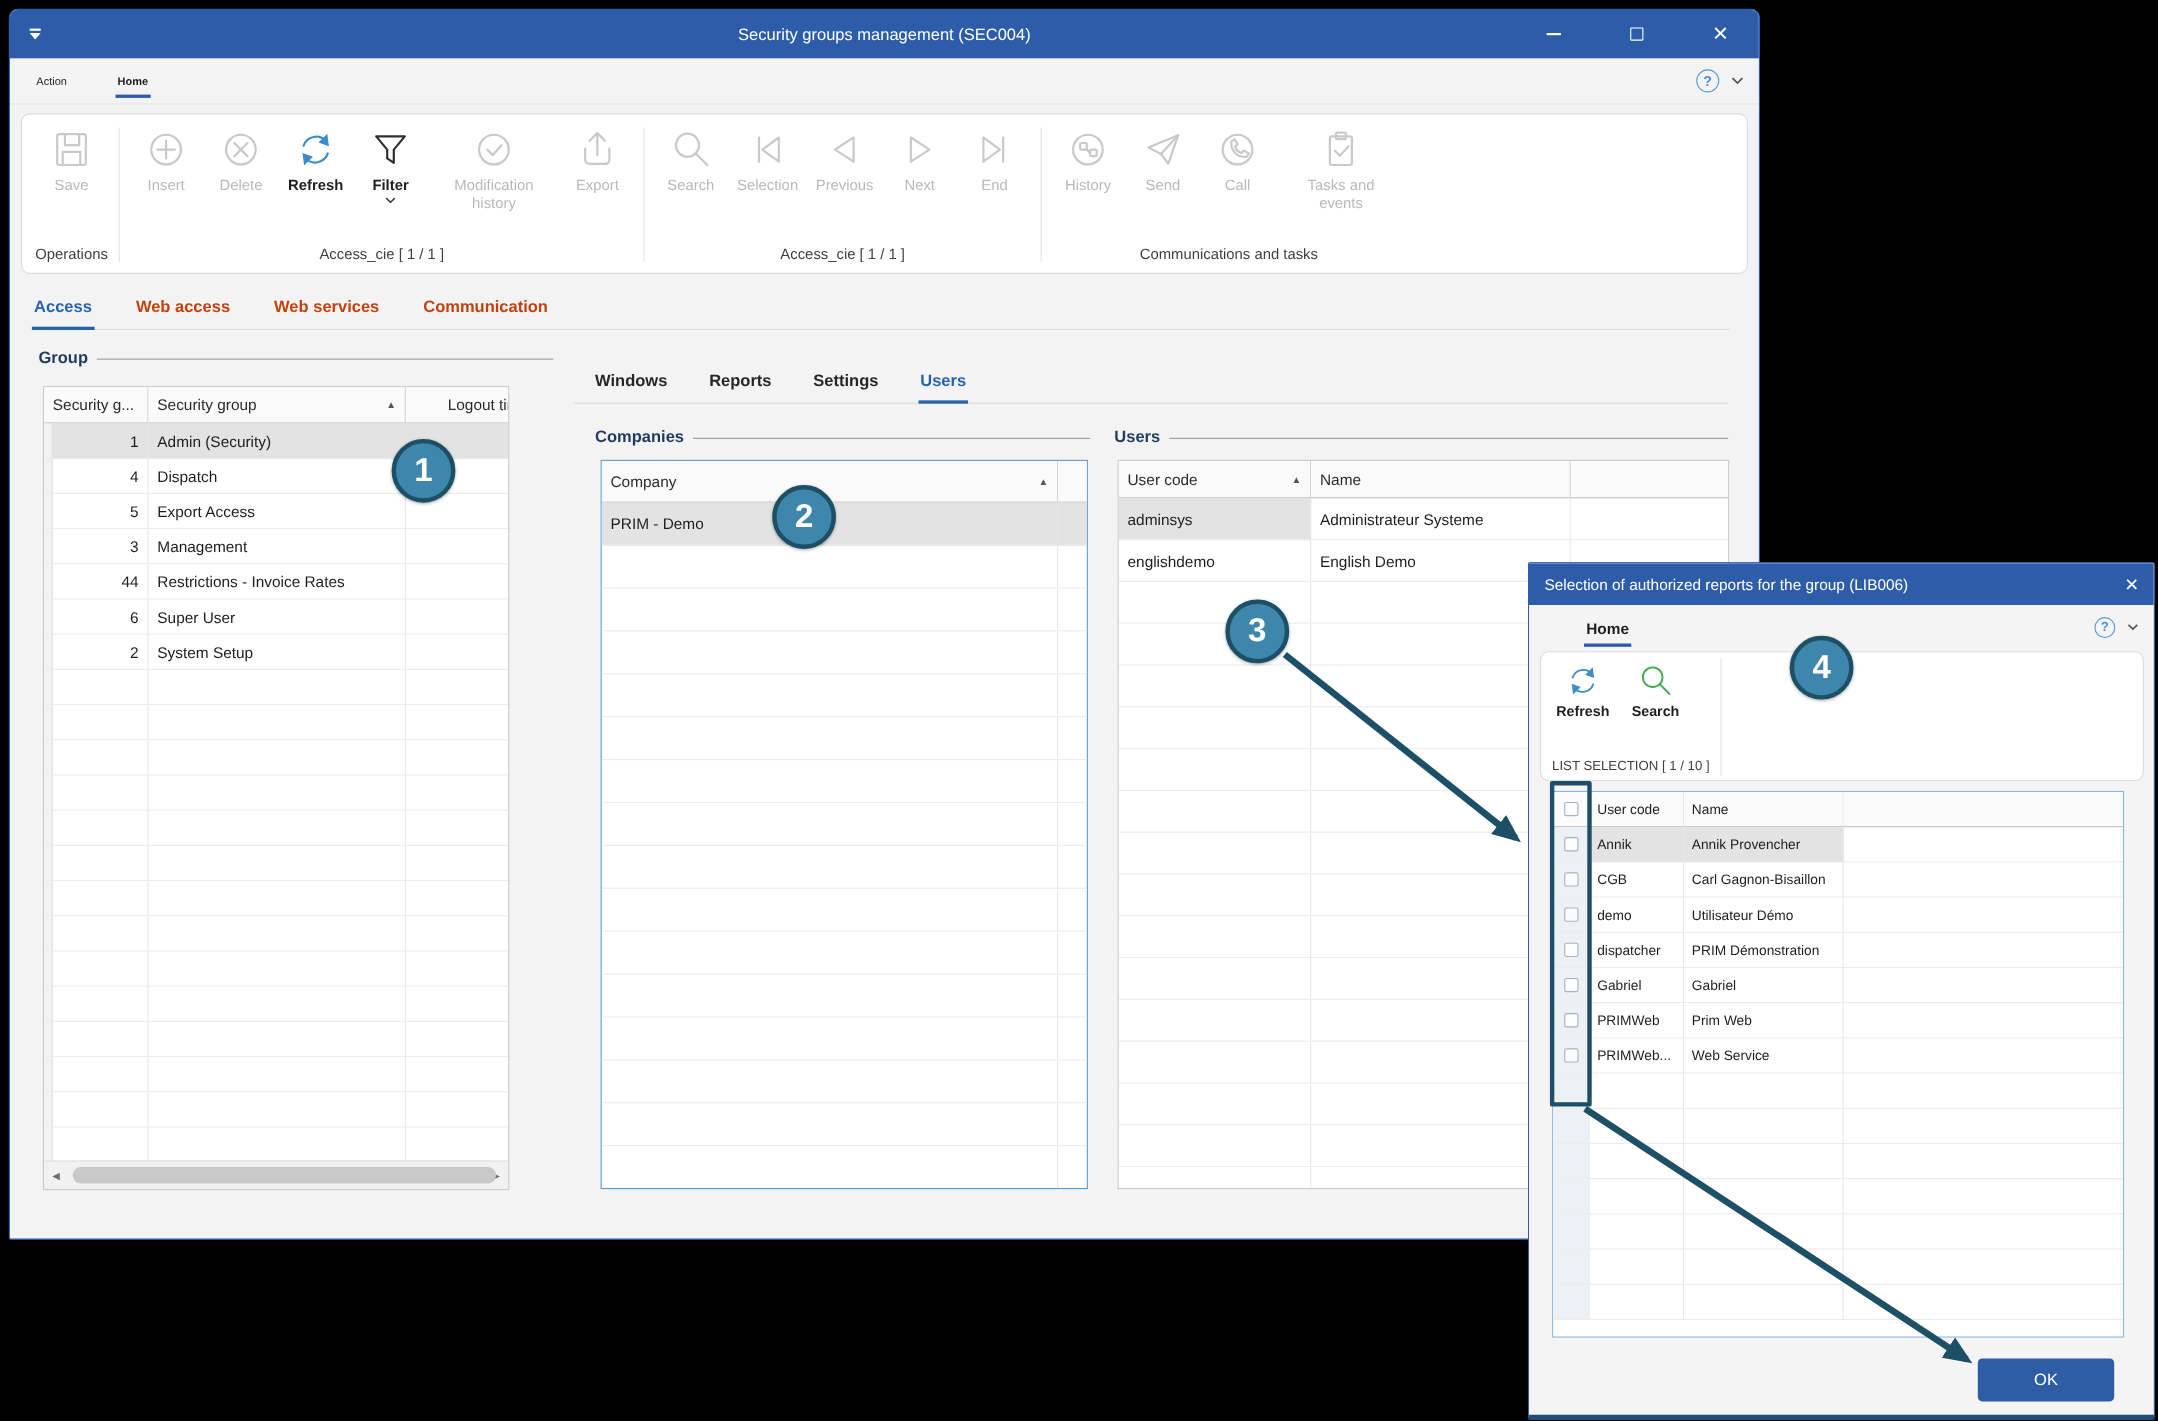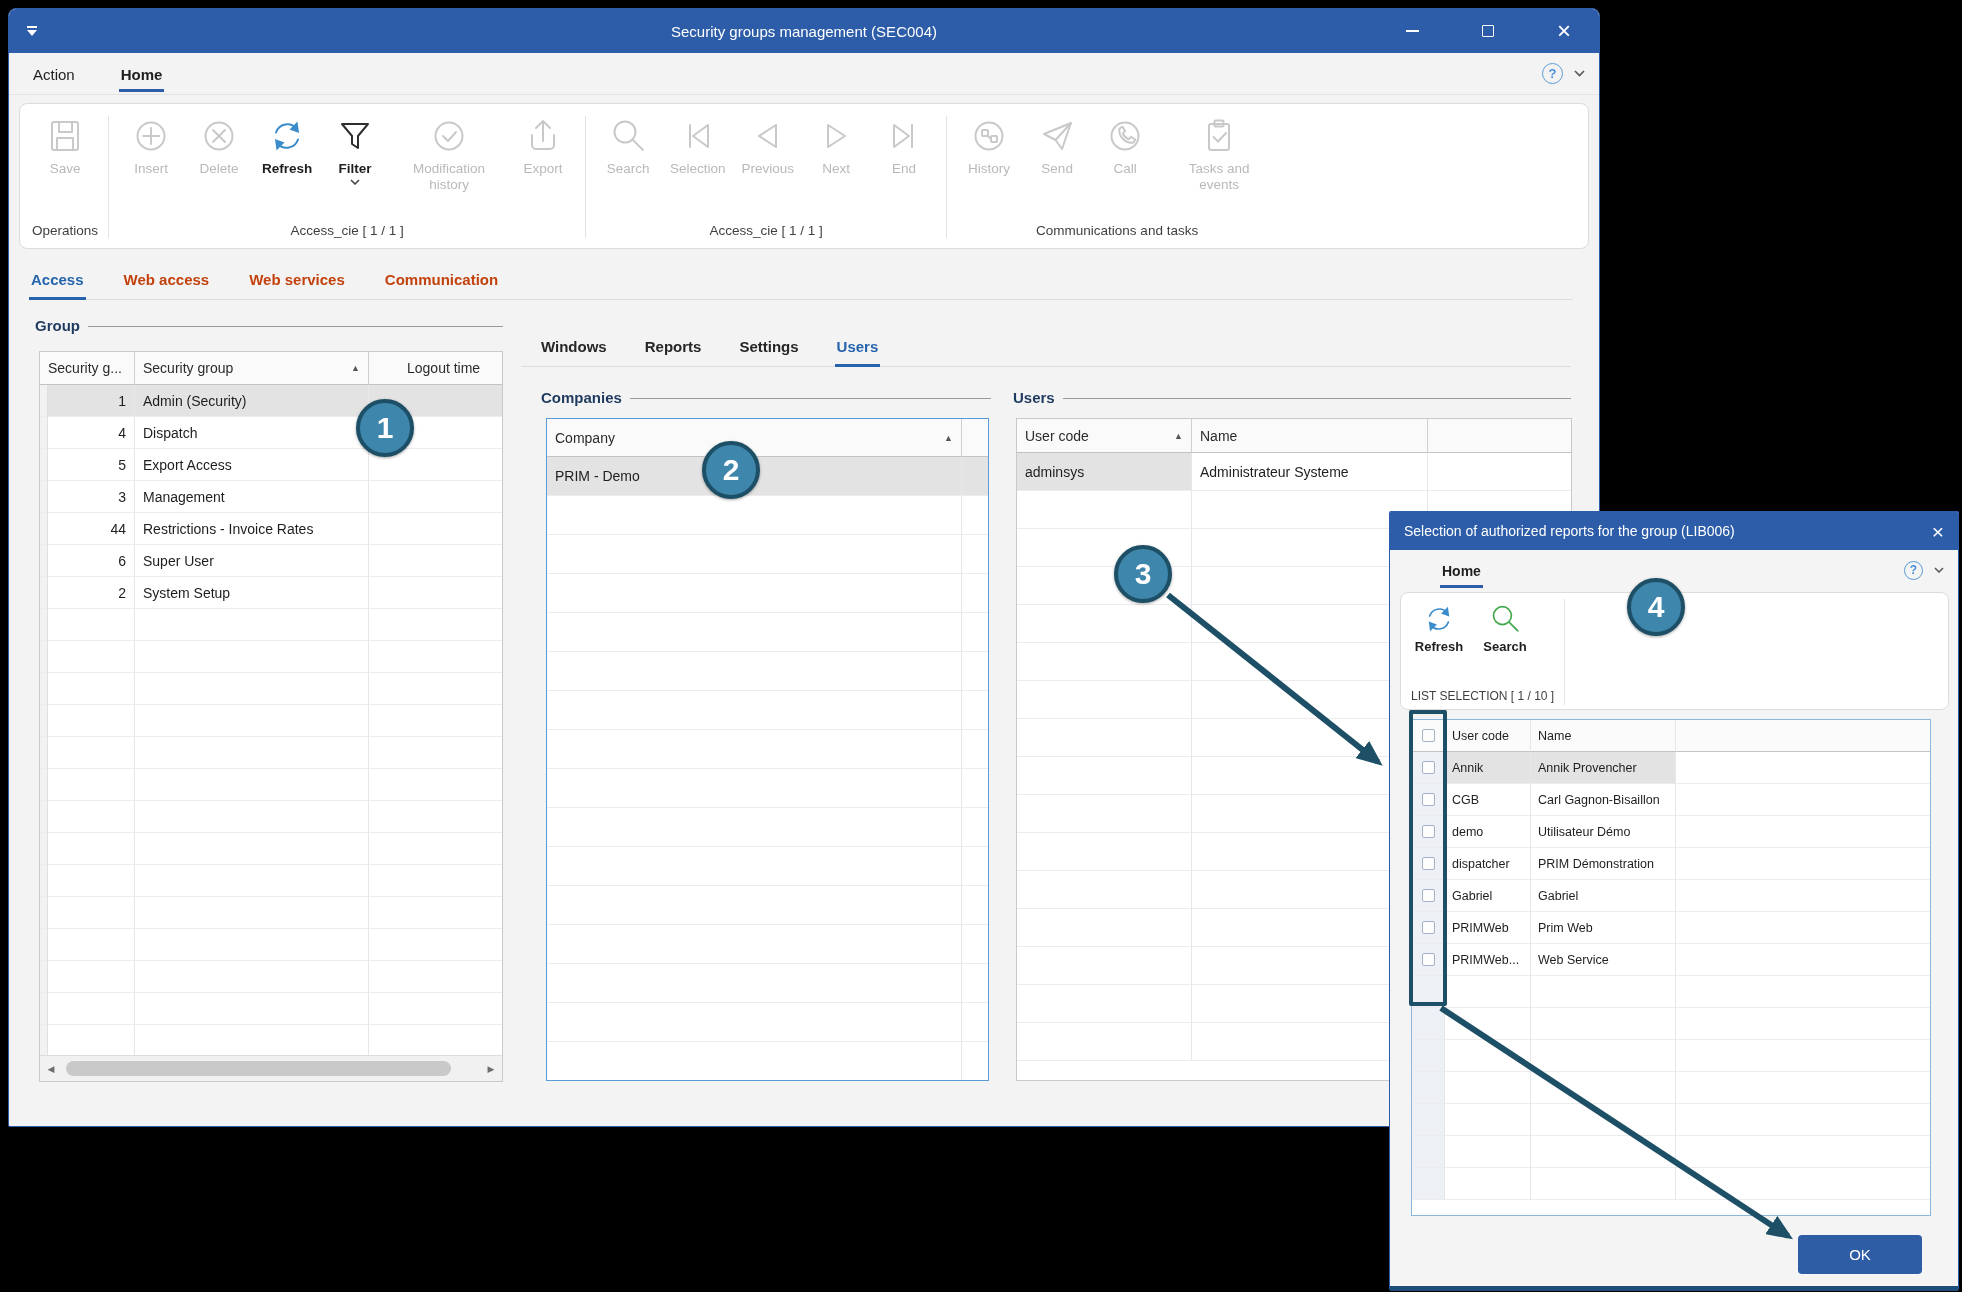--- a/index.html
+++ b/index.html
@@ -17,21 +17,21 @@
                     border-right: 5px solid transparent; border-top: 6px solid #fff; }
   .title-text { position: absolute; left: 0; right: 0; text-align: center; color: #fff; font-size: 15px; }
   .win-controls { position: absolute; right: 22px; top: 0; height: 44px; display: flex; align-items: center; gap: 50px; }
   .wc { width: 26px; height: 26px; display: flex; align-items: center; justify-content: center; cursor: default; }
   .wc-min { width: 13px; height: 2px; background: #fff; }
   .wc-max { width: 12px; height: 12px; border: 1.6px solid #fff; border-radius: 1px; }
   .wc-close { color: #fff; font-size: 24px; line-height: 1; }
 
   .menubar { height: 42px; display: flex; align-items: center; padding-left: 22px; gap: 42px;
              border-bottom: 1px solid #e4e4e4; position: relative; }
-  .menu-item { font-size: 15px; color: #1e1e1e; padding: 10px 2px 8px; position: relative; }
+  .menu-item { font-size: 10px; color: #1e1e1e; padding: 10px 2px 8px; position: relative; }
   .menu-item.active { font-weight: bold; }
   .menu-item.active::after { content: ""; position: absolute; left: 0; right: 0; bottom: -1px; height: 3px; background: #2d5da8; }
   .help-cluster { position: absolute; right: 14px; display: flex; align-items: center; gap: 11px; }
   .help-q { width: 21px; height: 21px; border: 1.5px solid #5a9bd5; border-radius: 50%; color: #4a90d9;
             font-size: 13px; font-weight: bold; display: flex; align-items: center; justify-content: center; }
 
   
   .ribbon { margin: 8px 10px 0; height: 146px; background: #fff; border: 1px solid #dcdcdc;
             border-radius: 8px; display: flex; align-items: stretch; padding: 6px 4px 4px; }
   .rgroup { display: flex; flex-direction: column; align-items: center; padding: 0 8px; gap: 25px; }
@@ -349,21 +349,21 @@
         <div class="tab active">Access</div>
         <div class="tab">Web access</div>
         <div class="tab">Web services</div>
         <div class="tab">Communication</div>
       </div>
 
     <div class="legend" style="left:26px; top:308px; width:468px;">
       <span class="ltext">Group</span>
       <span class="lline"></span>
     </div>
-    <div class="tbl" id="group-table" style="left:30px; top:342px; width:464px; height:731px;">
+    <div class="tbl" id="group-table" style="left:30px; top:342px; width:424px; height:731px;">
       <div class="trow thead" id="group-thead" style="height:33px;">
           <div class="tcell g-hnum">Security g...</div>
           <div class="tcell g-name">Security group<span class="sort-asc">▲</span></div>
           <div class="tcell g-logout" style="border-right: none;">Logout time</div>
         </div>
       <div id="group-tbody">
           <div class="trow sel" style="height: 32px;">
             <div class="gutter sel"></div>
             <div class="tcell g-num sel">1</div>
             <div class="tcell g-name sel">Admin (Security)</div>
@@ -590,20 +590,25 @@
     <div class="tbl" id="users-table" style="left:1007px; top:409px; width:556px; height:663px;">
       <div class="trow thead" id="users-thead" style="height:34px;">
           <div class="tcell u-code">User code<span class="sort-asc">▲</span></div>
           <div class="tcell u-name">Name</div>
           <div class="tcell u-rest" style="border-right: none;"></div>
         </div>
       <div id="users-tbody">
           <div class="trow" style="height: 38px;">
             <div class="tcell u-code sel">adminsys</div>
             <div class="tcell u-name">Administrateur Systeme</div>
+            <div class="tcell u-rest" style="border-right: none;"></div>
+          </div>
+          <div class="trow" style="height: 38px;">
+            <div class="tcell u-code">englishdemo</div>
+            <div class="tcell u-name">English Demo</div>
             <div class="tcell u-rest" style="border-right: none;"></div>
           </div>
           <div class="trow" style="height: 38px;">
             <div class="tcell u-code"></div>
             <div class="tcell u-name"></div>
             <div class="tcell u-rest" style="border-right: none;"></div>
           </div>
           <div class="trow" style="height: 38px;">
             <div class="tcell u-code"></div>
             <div class="tcell u-name"></div>

